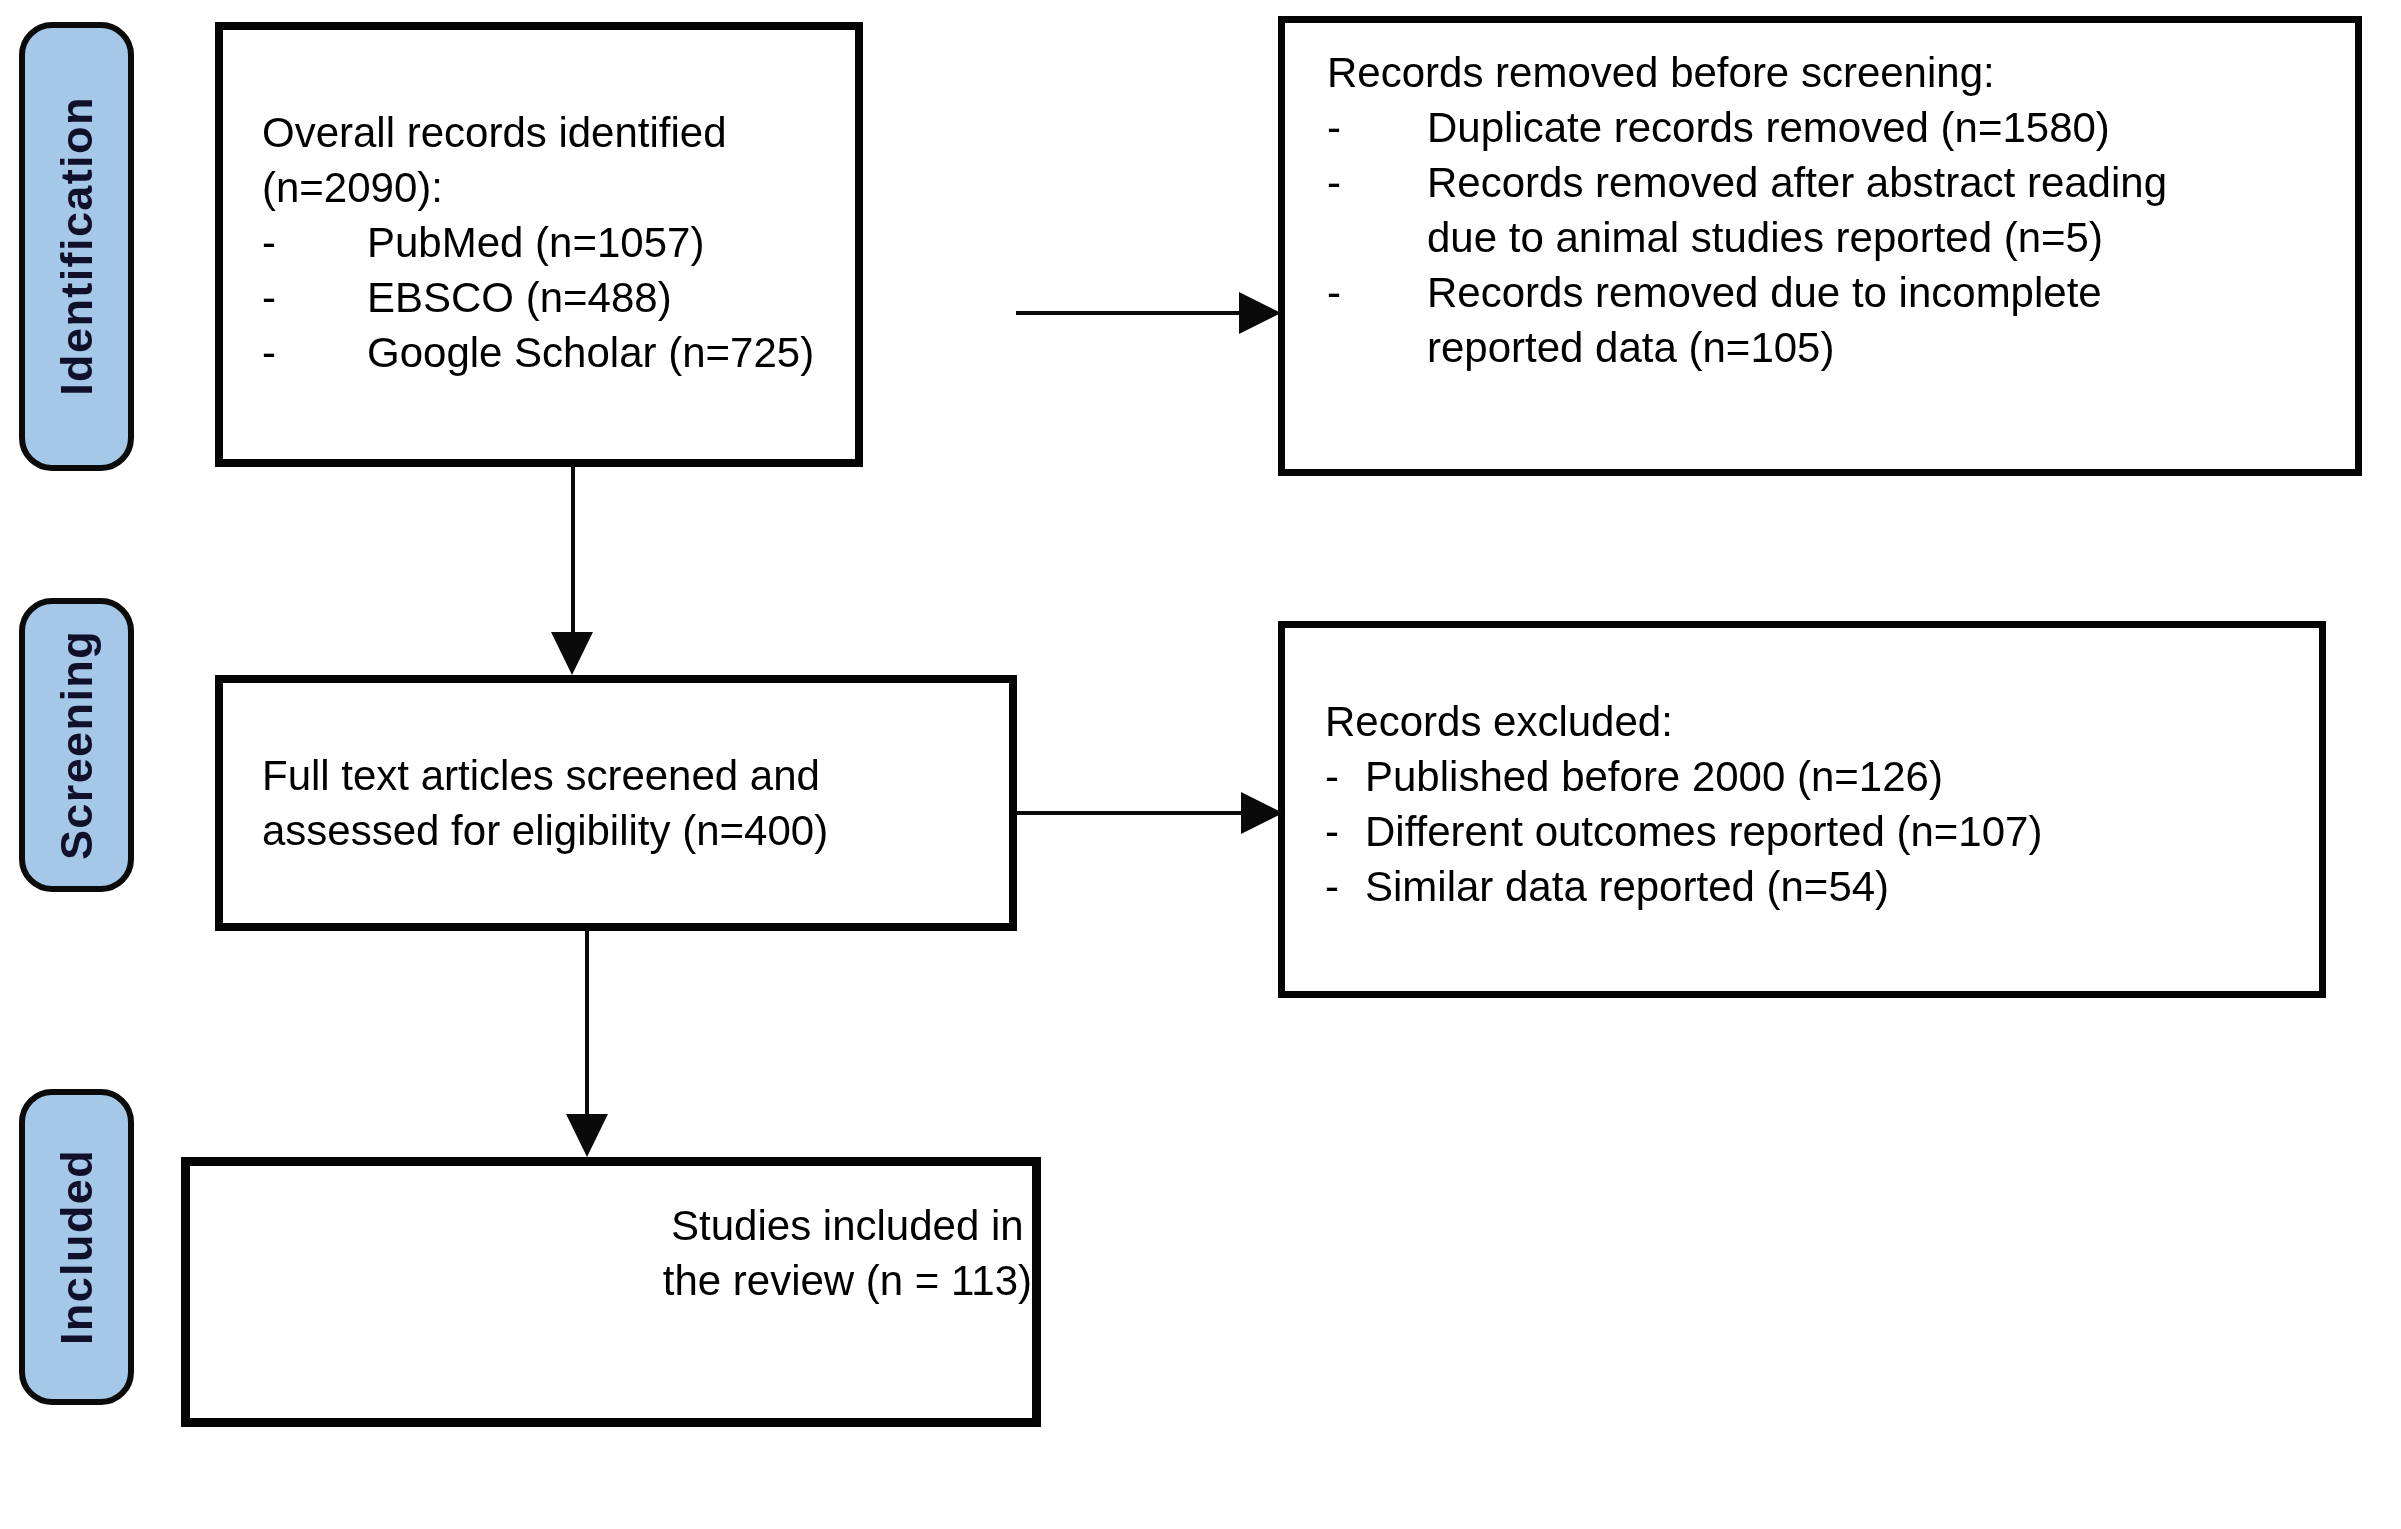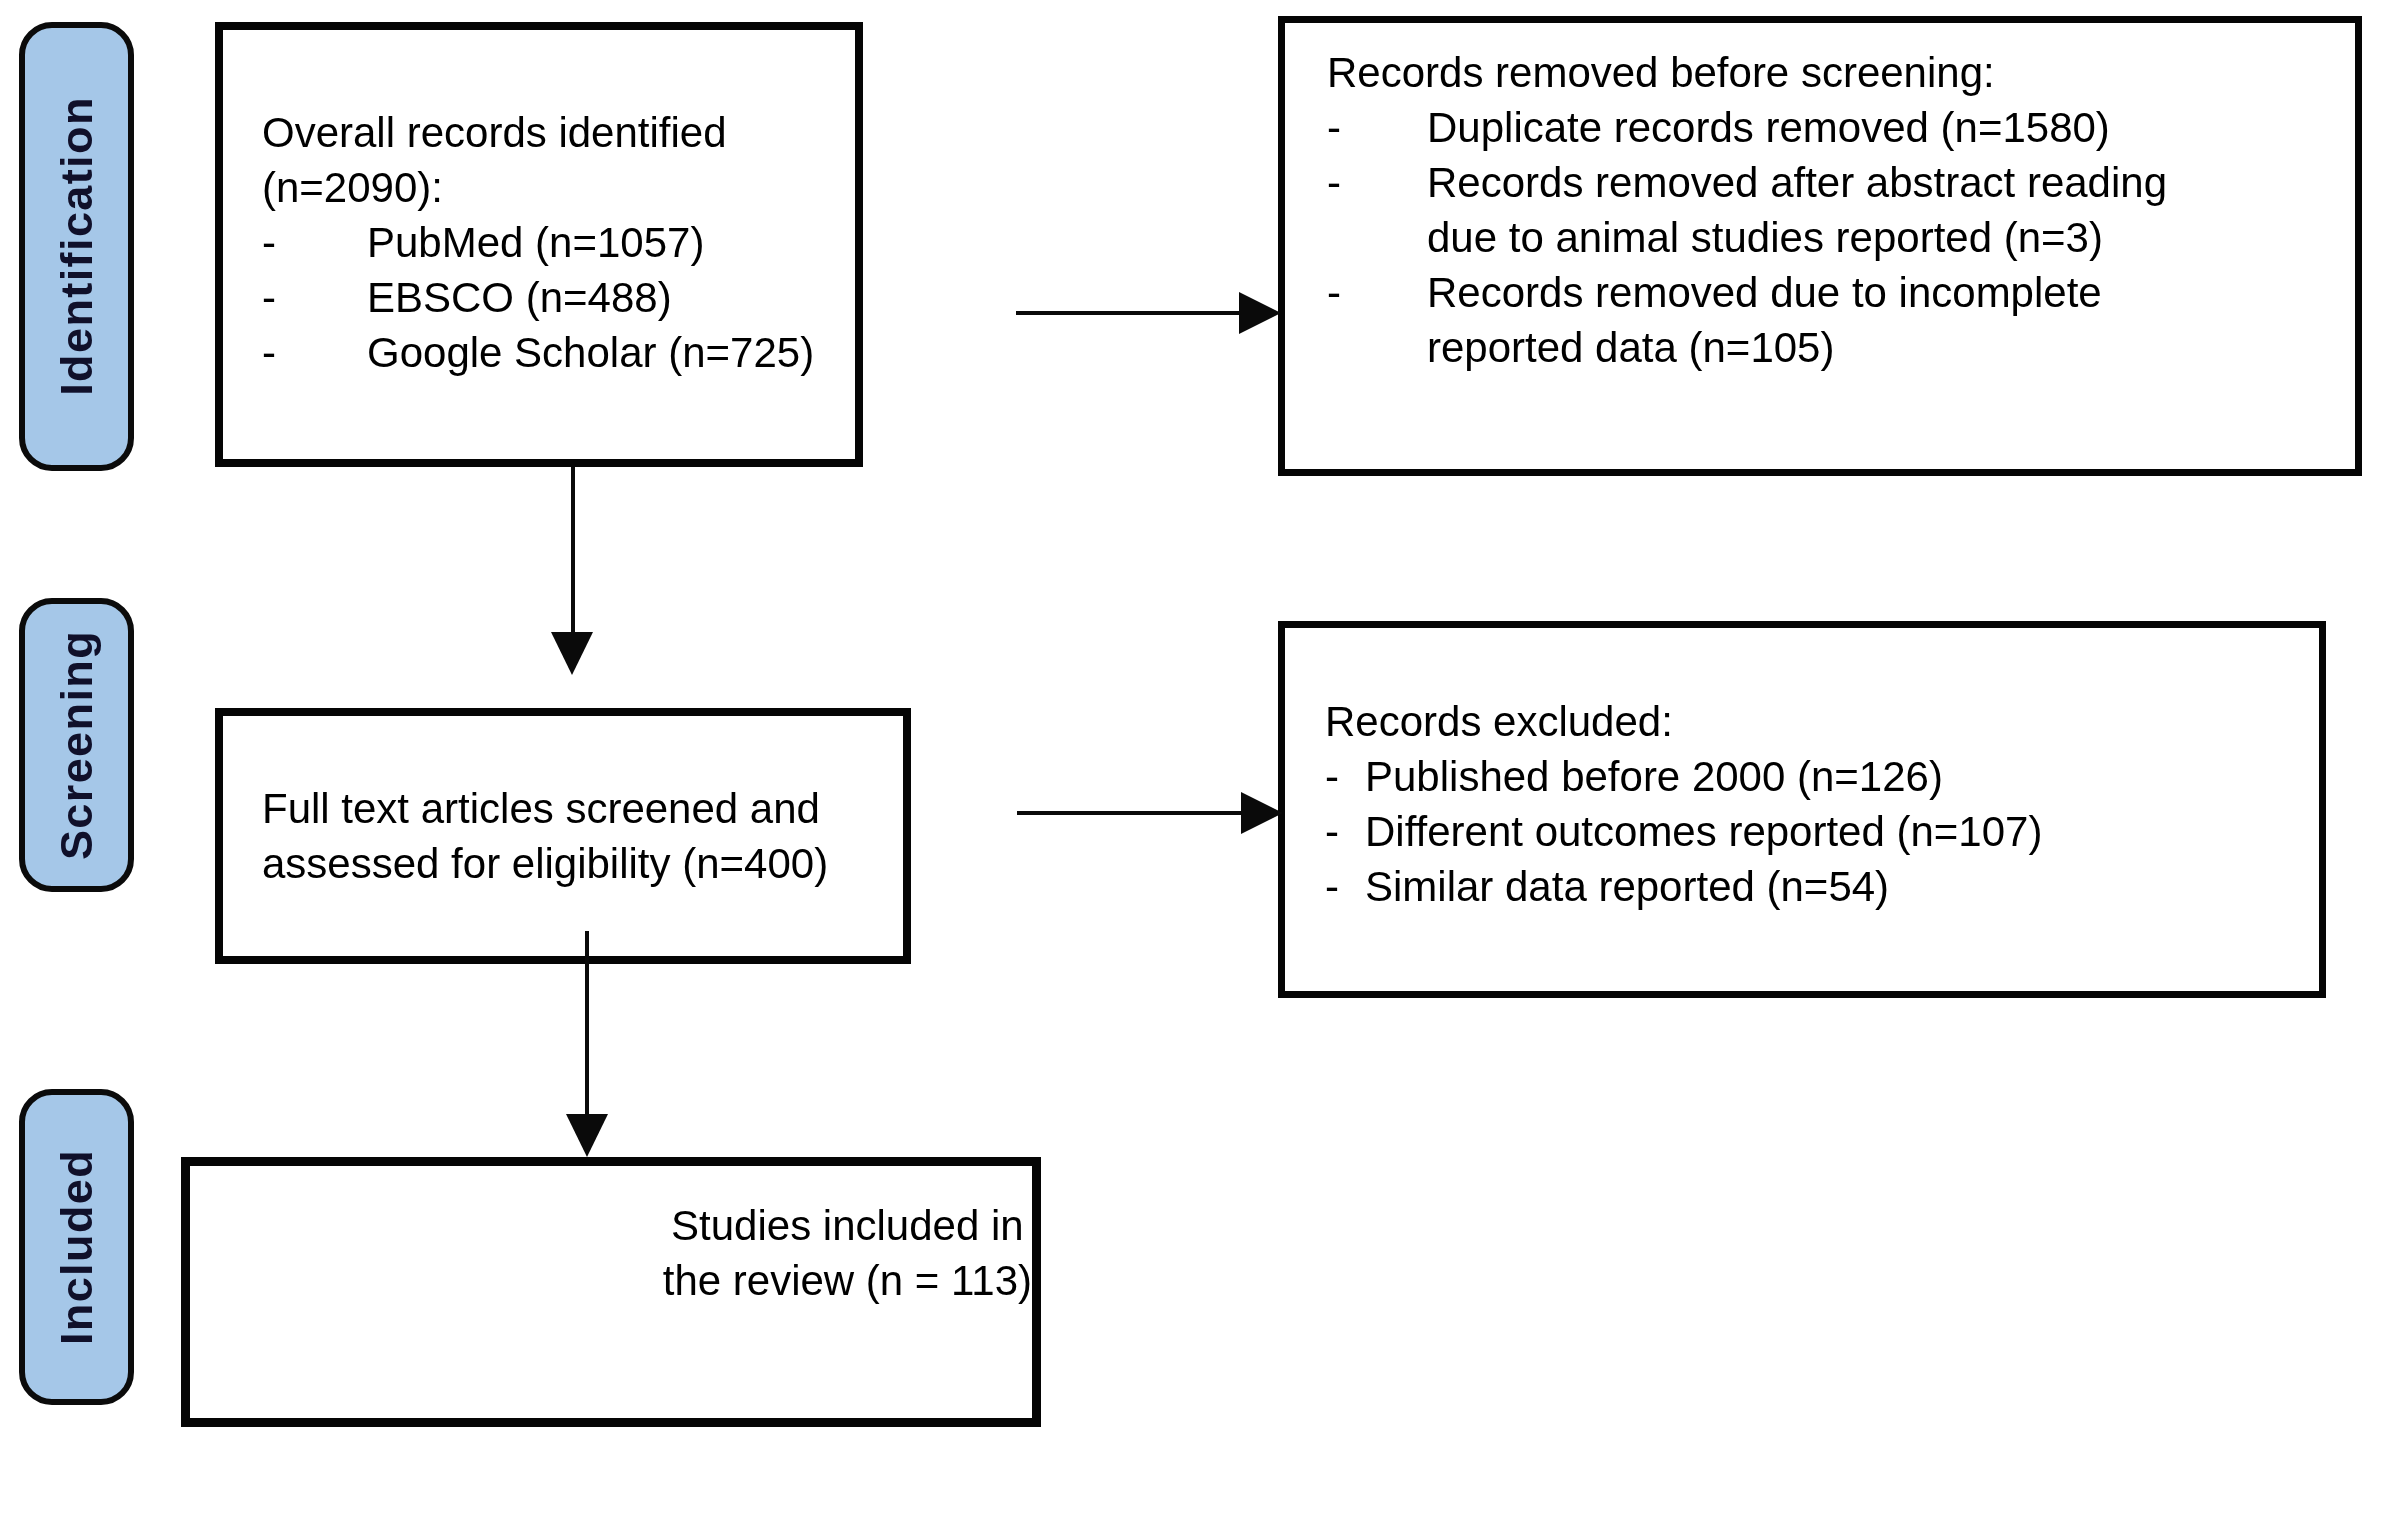--- a/index.html
+++ b/index.html
@@ -54,21 +54,21 @@
   .li{display:flex;align-items:flex-start;}
   .li .dash{flex:0 0 auto;}
   .li .li-text{white-space:pre-line;}
 
   #box-identified{left:215px;top:21.5px;width:648px;height:445px;padding:75px 21.5px 0 39px;}
   #box-identified .dash{width:105px;}
 
   #box-removed{left:1278px;top:16px;width:1084px;height:460px;border-width:7.2px;padding:21.5px 21.5px 0 42px;}
   #box-removed .dash{width:100px;}
 
-  #box-screened{left:215px;top:708px;width:696px;height:256px;
+  #box-screened{left:215px;top:675px;width:802px;height:256px;
     display:flex;flex-direction:column;justify-content:center;padding-left:39px;}
 
   #box-excluded{left:1278px;top:621px;width:1048px;height:377px;border-width:7.2px;padding:66px 21.5px 0 40px;}
   #box-excluded .dash{width:40px;}
 
   #box-included{left:181px;top:1157px;width:860px;height:270px;border-width:9.3px;
     display:flex;align-items:center;justify-content:flex-end;text-align:center;padding-bottom:79px;}
 
   
   .arrow{position:absolute;}
@@ -128,21 +128,21 @@
 
   <div class="fbox" id="box-removed">
     <div>Records removed before screening:</div>
     <div class="li">
       <span class="dash">-</span>
       <span class="li-text">Duplicate records removed (n=1580)</span>
     </div>
     <div class="li">
       <span class="dash">-</span>
       <span class="li-text">Records removed after abstract reading
-due to animal studies reported (n=3)</span>
+due to animal studies reported (n=5)</span>
     </div>
     <div class="li">
       <span class="dash">-</span>
       <span class="li-text">Records removed due to incomplete
 reported data (n=105)</span>
     </div>
   </div>
 
   <div class="fbox" id="box-screened">
     <div class="multiline">Full text articles screened and

